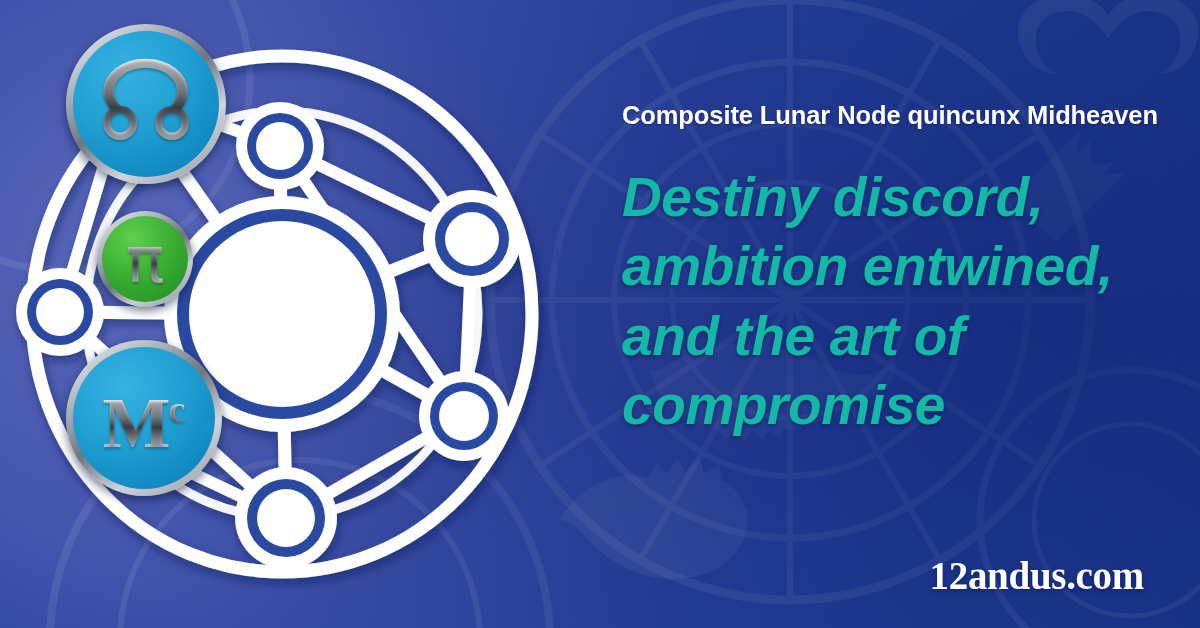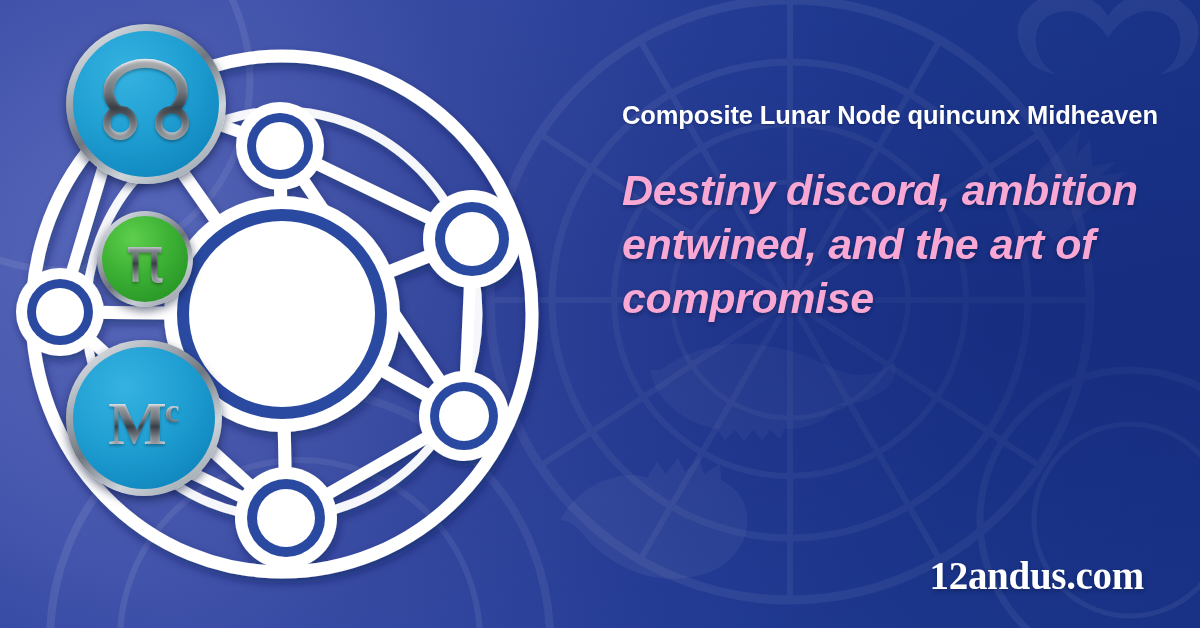--- a/index.html
+++ b/index.html
@@ -95,21 +95,21 @@
     background: radial-gradient(circle at 36% 26%, #5ecf4d 0%, #3cb034 45%, #2a9a28 78%, #238a22 100%);
   }
   .badge-sign .badge-glyph { font-size: 64px; margin-top: 2px; }
 
   .badge-mc { left: 66px; top: 340px; width: 156px; height: 156px; }
   .badge-mc .badge-face {
     inset: 7px;
     background: radial-gradient(circle at 36% 28%, #35b2e0 0%, #1f9ed2 46%, #1189c0 78%, #0d7db1 100%);
   }
   .badge-mc .badge-glyph {
-    font-size: 62px;
+    font-size: 72px;
     font-family: "Liberation Serif", serif;
     font-weight: 700;
     letter-spacing: -2px;
     margin-top: 10px;
   }
   .badge-mc .sup {
     font-size: 0.54em;
     vertical-align: super;
     letter-spacing: 0;
   }
@@ -132,22 +132,22 @@
     font-weight: 700;
     letter-spacing: -0.1px;
     white-space: nowrap;
     text-shadow: 0 1px 2px rgba(8,20,60,0.45);
   }
   .subhead {
     position: absolute;
     top: 163px;
     left: 2px;
     width: 540px;
-    color: #f9a8d4;
-    font-size: 43px;
+    color: #14b8a6;
+    font-size: 55px;
     line-height: 1.26;
     font-style: italic;
     font-weight: 700;
     letter-spacing: -0.4px;
     text-shadow: 0 2px 4px rgba(8,20,60,0.45);
   }
   .brand {
     position: absolute;
     right: 56px;
     bottom: 30px;

